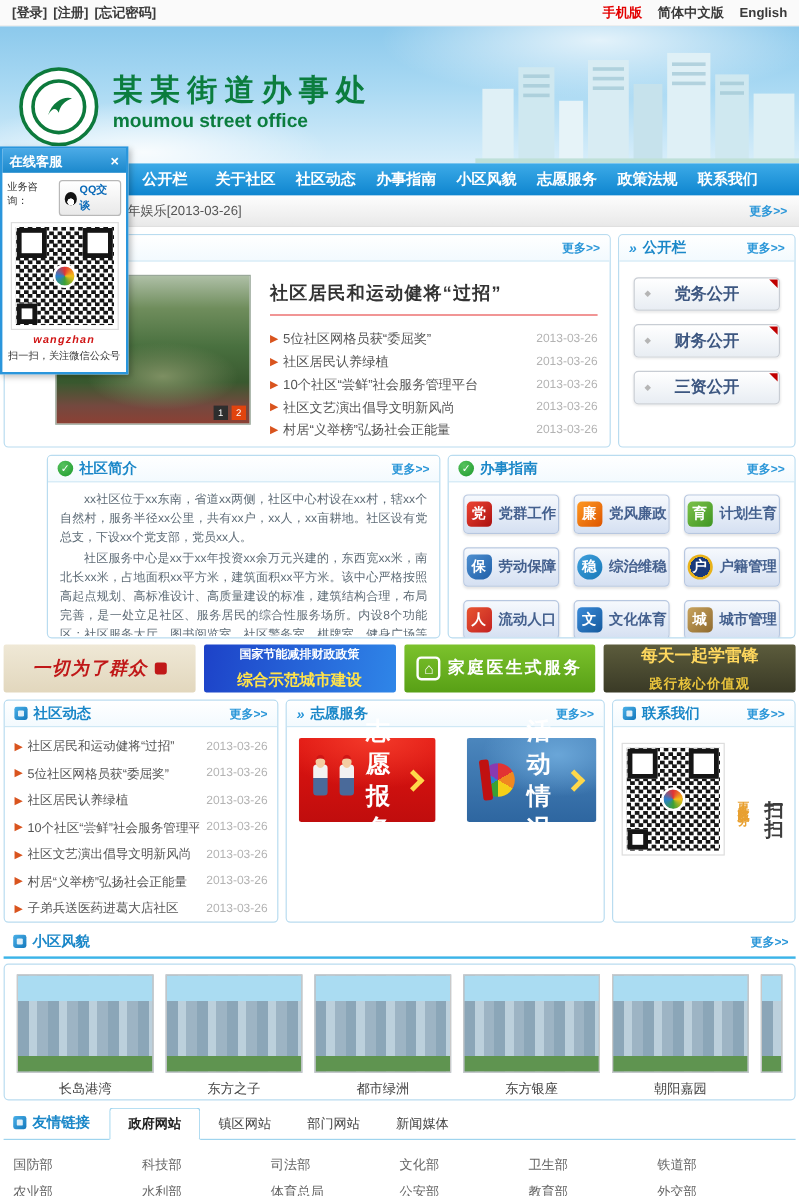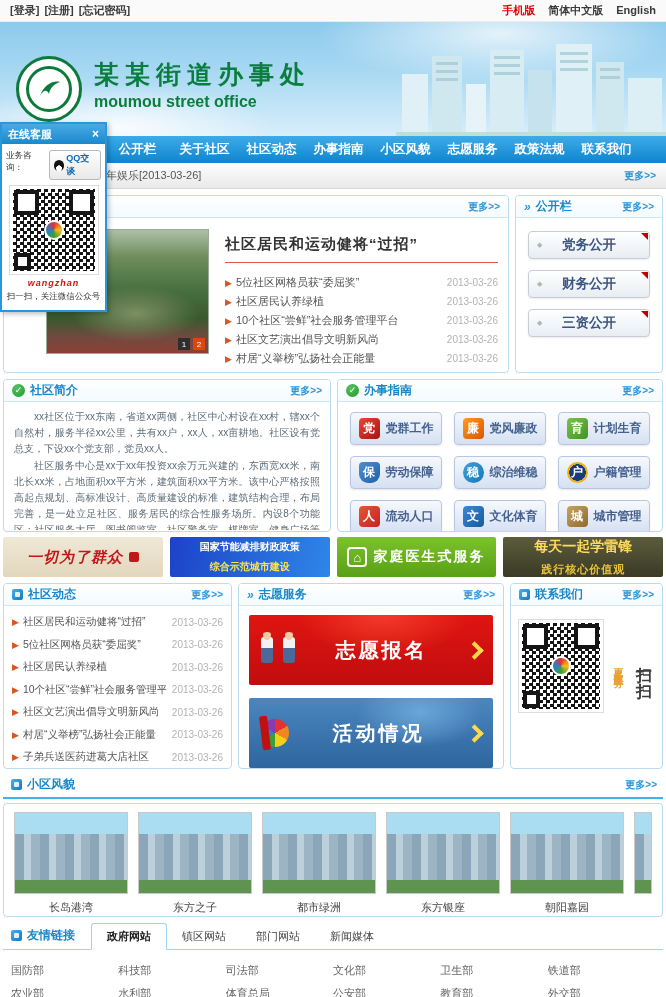--- a/index.html
+++ b/index.html
@@ -79,21 +79,21 @@
   .openboard { width:148px; height:178px; flex:none; }
   .openboard .obody { padding:13px 12px; display:flex; flex-direction:column; gap:11px; }
   .obtn { height:28px; border:1px solid #c8cdd4; border-radius:4px;
     background:linear-gradient(180deg,#ffffff,#e8edf3); position:relative;
     display:flex; align-items:center; justify-content:center;
     font-size:13.5px; font-weight:bold; color:#3c5680; cursor:pointer; box-shadow:0 1px 2px rgba(0,0,0,.08); }
   .obtn::before { content:"◆"; position:absolute; left:8px; color:#b5b5b5; font-size:7px; }
   .obtn::after { content:""; position:absolute; right:1px; top:1px;
     border-top:7px solid #c00000; border-left:7px solid transparent; }
 
-  .rowB { display:flex; gap:6px; margin-top:6px; }
+  .rowB { display:flex; gap:6px; margin-top:6px;margin-left:36px; }
   .intro { width:328px; height:153px; flex:none; }
   .intro .ibody { padding:7px 10px; font-size:10px; color:#5d6b76; line-height:1.62; text-align:justify; overflow:hidden; height:128px; }
   .intro p { text-indent:2em; }
   .guide { flex:1; height:153px; }
   .guide .gbody { padding:10px 12px; display:grid; grid-template-columns:1fr 1fr 1fr; gap:11px 12px; }
   .gbtn { height:33px; border:1px solid #b7c7e0; border-radius:4px;
     background:linear-gradient(180deg,#f6f9fd,#d5e0f2); box-shadow:0 1px 2px rgba(0,0,0,.1);
     display:flex; align-items:center; justify-content:center; gap:6px;
     font-size:12px; font-weight:bold; color:#44608e; cursor:pointer; }
   .gi { width:21px; height:21px; border-radius:4px; color:#fff; font-size:12px; font-weight:bold;
@@ -108,35 +108,35 @@
   .gi-7 { background:linear-gradient(135deg,#3a8ad8,#155a9e); }
   .gi-8 { background:linear-gradient(135deg,#c8a35e,#8f6a2e); }
 
   .rowC { display:flex; gap:7px; margin-top:5px;text-align:right; }
   .ad { flex:1; height:40px; border-radius:2px; display:flex; align-items:center; justify-content:center; gap:6px; cursor:pointer; overflow:hidden; }
   .ad1 { background:linear-gradient(180deg,#efe8d6,#e2d7bd); }
   .ad1 .cal { font-size:15px; font-weight:bold; color:#c01818; font-style:italic; letter-spacing:1px; }
   .ad1 .seal { width:10px; height:10px; background:#c01818; border-radius:2px; }
   .ad2 { background:linear-gradient(100deg,#1d42c8,#2f86e8); flex-direction:column; justify-content:center; }
   .ad2 .l1 { color:#fff; font-size:10px; font-weight:bold; }
-  .ad2 .l2 { color:#ffe34a; font-size:10px; font-weight:bold; }
+  .ad2 .l2 { color:#ffe34a; font-size:13px; font-weight:bold; }
   .ad3 { background:linear-gradient(180deg,#7cc22c,#58a016); }
   .ad3 .house { width:20px; height:20px; border:2px solid #fff; border-radius:4px; color:#fff;
     display:flex; align-items:center; justify-content:center; font-size:13px; }
   .ad3 .tx { color:#fff; font-size:14px; font-weight:bold; letter-spacing:2px; }
   .ad4 { background:linear-gradient(180deg,#5c5c3c,#3a3a26); flex-direction:column; justify-content:center; }
   .ad4 .l1 { color:#ffd85e; font-size:14px; font-weight:bold; }
   .ad4 .l2 { color:#e8c33c; font-size:11px; font-weight:bold; letter-spacing:1px; }
 
   .rowD { display:flex; gap:6px; margin-top:6px; }
   .dyn { width:229px; height:186px; flex:none; }
   .dyn .dbody { padding:5px 8px; }
   .dyn .nitem { height:22.5px; font-size:10.5px; }
   .vol { width:266px; height:186px; flex:none; }
-  .vol .vbody { padding:9px 10px; display:flex; flex-direction:column; gap:13px; }
+  .vol .vbody { padding:9px 10px; display:flex; flex-direction:row; gap:26px; }
   .vbanner { height:70px; border-radius:2px; display:flex; align-items:center; padding:0 12px; gap:10px; cursor:pointer; }
   .vred { background:radial-gradient(ellipse 120px 60px at 55% 0%, #f33a2a, rgba(0,0,0,0) 70%), linear-gradient(180deg,#e01511,#c00d0d); }
   .vblue { background:radial-gradient(ellipse 90px 50px at 70% 20%, #6aa6d8, rgba(0,0,0,0) 70%), linear-gradient(180deg,#4b86bd,#2e66a0); }
   .vbanner .cap { color:#fff; font-size:20px; font-weight:bold; letter-spacing:3px; margin:0 auto; }
   .chev { width:13px; height:13px; border-top:4px solid #ffd84a; border-right:4px solid #ffd84a; transform:rotate(45deg); flex:none; }
   .vfig { position:relative; width:12px; height:26px; border-radius:3px; background:linear-gradient(180deg,#f2f2f2 0 42%,#4a6a9a 42%); flex:none; }
   .vfig::before { content:""; position:absolute; top:-8px; left:2px; width:8px; height:8px; border-radius:50%;
     background:#f3cda2; border-top:3px solid #d01515; }
   .pinwheel { width:28px; height:28px; border-radius:50%; flex:none;
     background:conic-gradient(#e23333 0 60deg,#f08820 0 120deg,#f5d018 0 180deg,#3aa035 0 240deg,#2a7fd0 0 300deg,#8a3ab0 0 360deg); }

